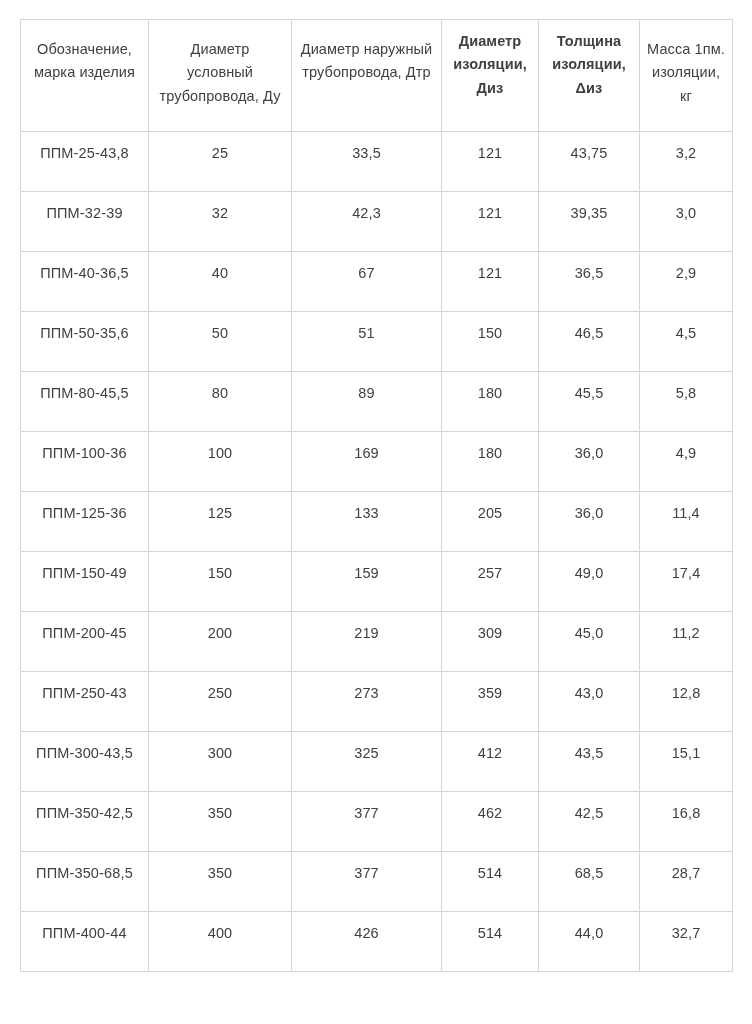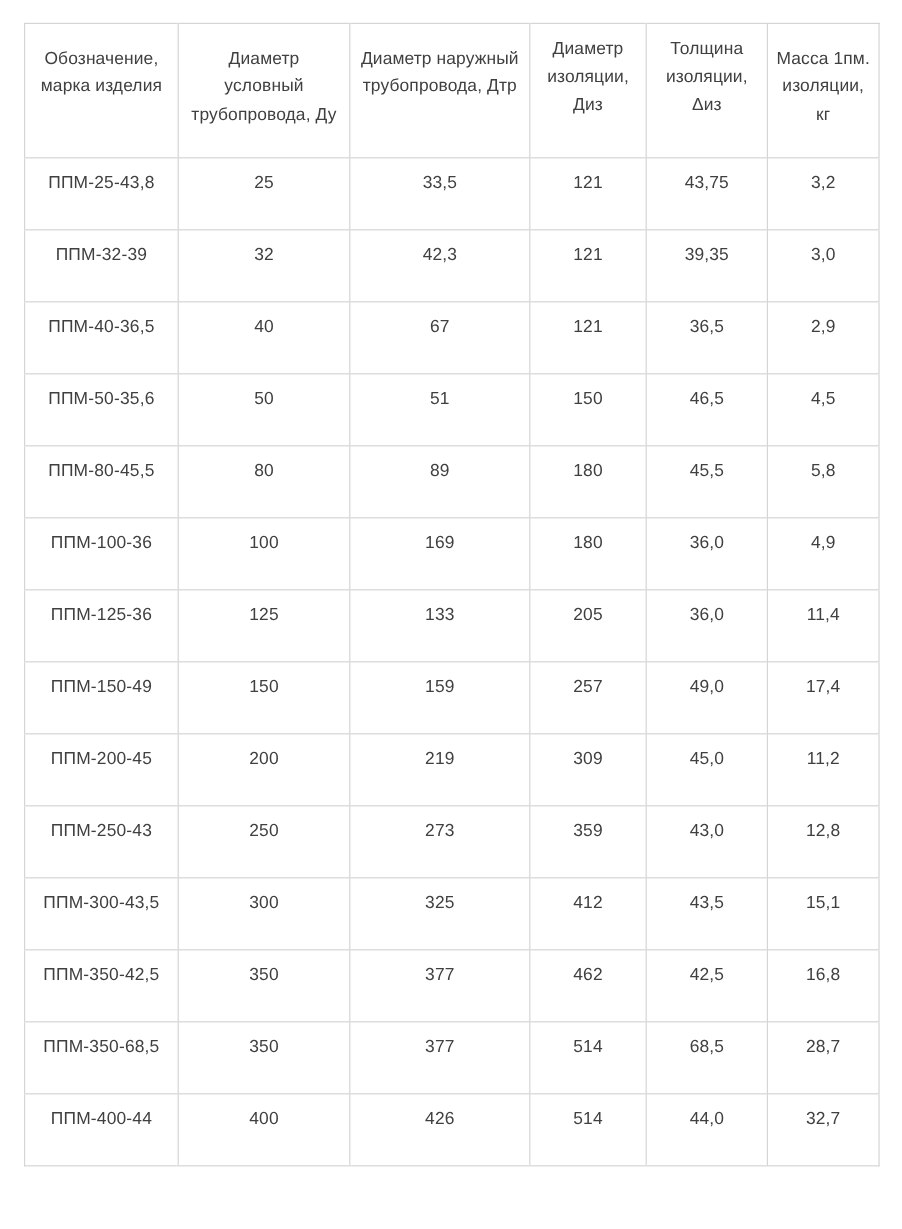--- a/index.html
+++ b/index.html
@@ -56,20 +56,21 @@
   table.spec-table thead th {
     height: 93px;
     padding: 18px 7px 0 7px;
     font-size: 14.5px;
     font-weight: normal;
     line-height: 1.62;
     letter-spacing: 0.1px;
   }
   table.spec-table thead th.tall {
     padding-top: 10px;
+    font-weight: bold;
   }
 
   table.spec-table tbody td {
     height: 46px;
     padding: 13px 6px 0 6px;
     font-size: 14.5px;
     line-height: 1.2;
     letter-spacing: 0.1px;
   }
   table.spec-table tbody td.name {

